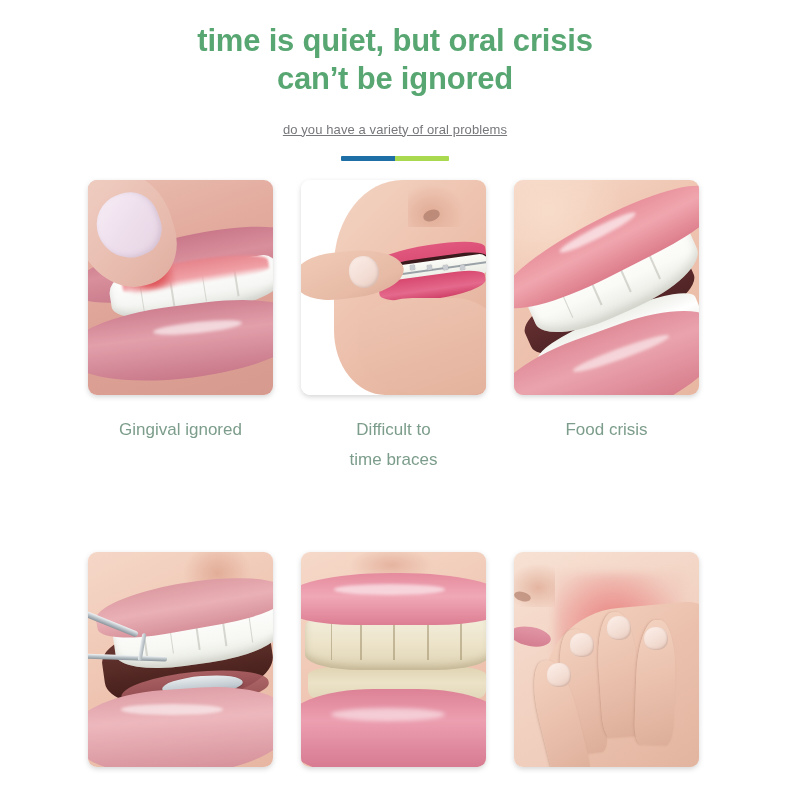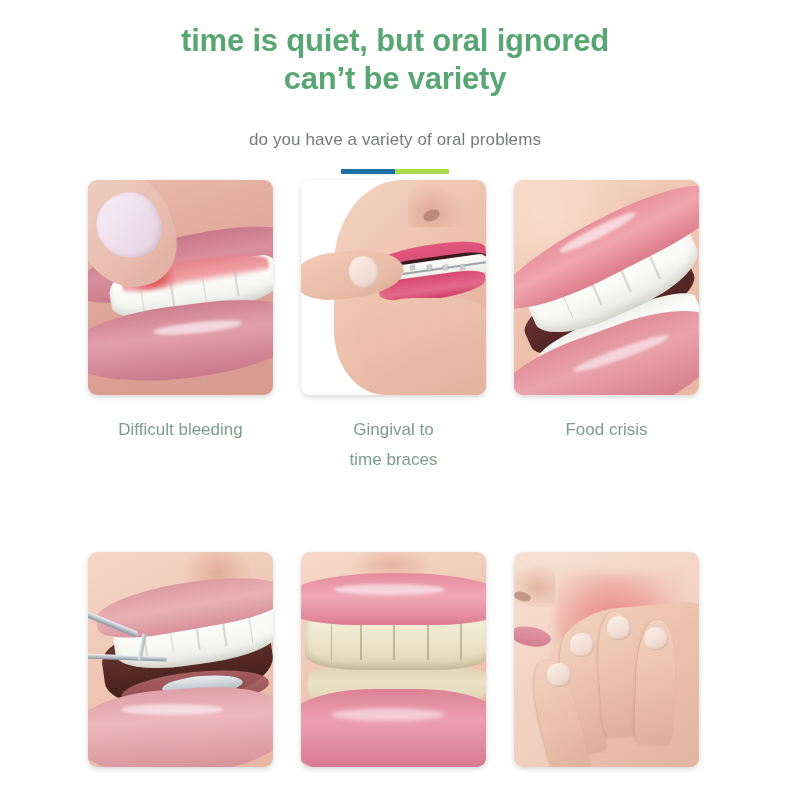--- a/index.html
+++ b/index.html
@@ -26,25 +26,26 @@
     font-weight: bold;
     line-height: 1.22;
     letter-spacing: -0.2px;
     margin: 0 auto;
     width: 560px;
   }
   .title .line {
     display: block;
   }
   .subtitle {
-    margin-top: 32px;
+    margin-top: 24px;
     color: #77787c;
-    font-size: 17px;
+    font-size: 13px;
     font-weight: 400;
     letter-spacing: 0.1px;
+    text-decoration: underline;
   }
   .divider {
     margin: 19px auto 0 auto;
     width: 108px;
     height: 5px;
     border-radius: 1px;
     overflow: hidden;
     display: flex;
   }
   .divider .seg {
@@ -424,22 +425,22 @@
     background: linear-gradient(150deg,#fcf0ea 0%,#f3ddd3 60%,#e7c9bd 100%);
     border-radius: 48% 48% 42% 42%;
     box-shadow: inset -1px -1px 2px rgba(200,165,150,.7);
   }
 </style>
 </head>
 <body>
 
 <div class="header">
   <h1 class="title">
-    <span class="line">time is quiet, but oral ignored</span>
-    <span class="line">can’t be variety</span>
+    <span class="line">time is quiet, but oral crisis</span>
+    <span class="line">can’t be ignored</span>
   </h1>
   <div class="subtitle">do you have a variety of oral problems</div>
   <div class="divider">
     <span class="seg seg-blue"></span>
     <span class="seg seg-green"></span>
   </div>
 </div>
 
 <div class="grid">
 
@@ -455,21 +456,21 @@
         </div>
         <div class="gumline"></div>
         <div class="inflame"></div>
         <div class="lip-bot"></div>
         <div class="shine"></div>
         <div class="finger"></div>
         <div class="nail"></div>
       </div>
     </div>
     <div class="caption">
-      <span class="cl">Difficult bleeding</span>
+      <span class="cl">Gingival ignored</span>
     </div>
   </div>
 
   <div class="cell">
     <div class="card">
       <div class="photo p2">
         <div class="face"></div>
         <div class="nose"></div>
         <div class="nostril"></div>
         <div class="lip-u"></div>
@@ -481,21 +482,21 @@
         <div class="bracket" style="left:68%"></div>
         <div class="bracket" style="left:77%"></div>
         <div class="bracket" style="left:86%"></div>
         <div class="lip-l"></div>
         <div class="chin"></div>
         <div class="hand"></div>
         <div class="fnail"></div>
       </div>
     </div>
     <div class="caption">
-      <span class="cl">Gingival to</span>
+      <span class="cl">Difficult to</span>
       <span class="cl">time braces</span>
     </div>
   </div>
 
   <div class="cell">
     <div class="card">
       <div class="photo p3">
         <div class="cheek"></div>
         <div class="mouthdark"></div>
         <div class="teethl"></div>

